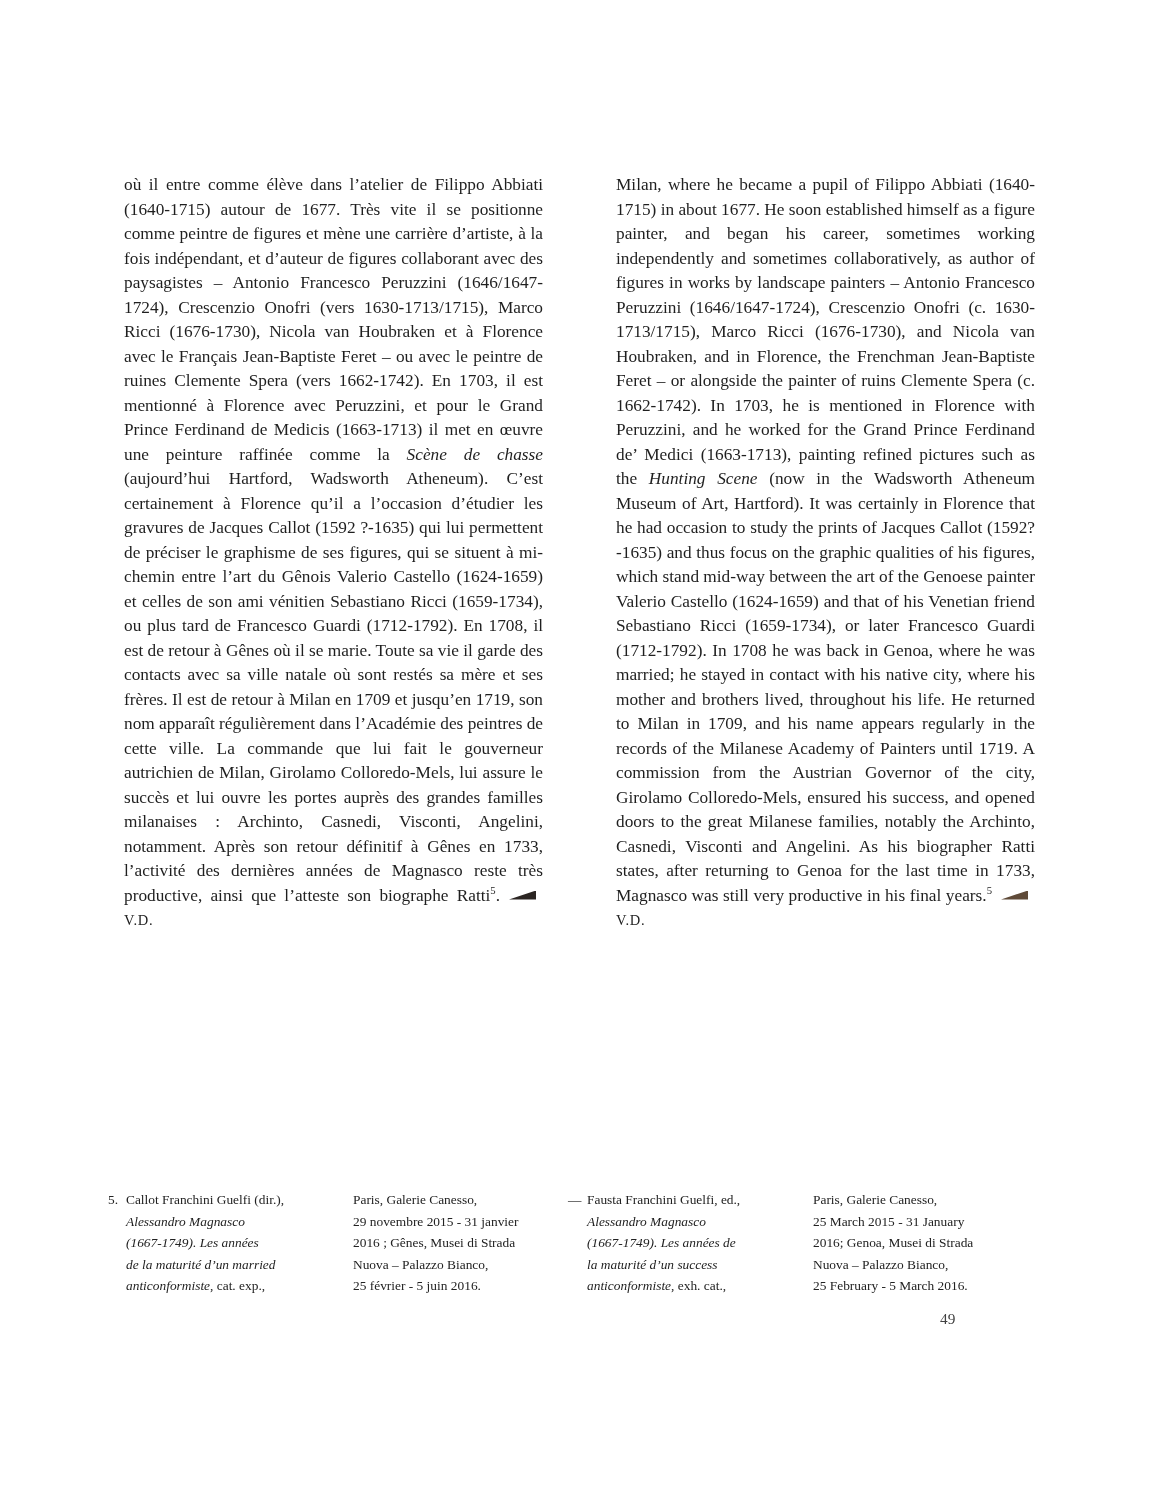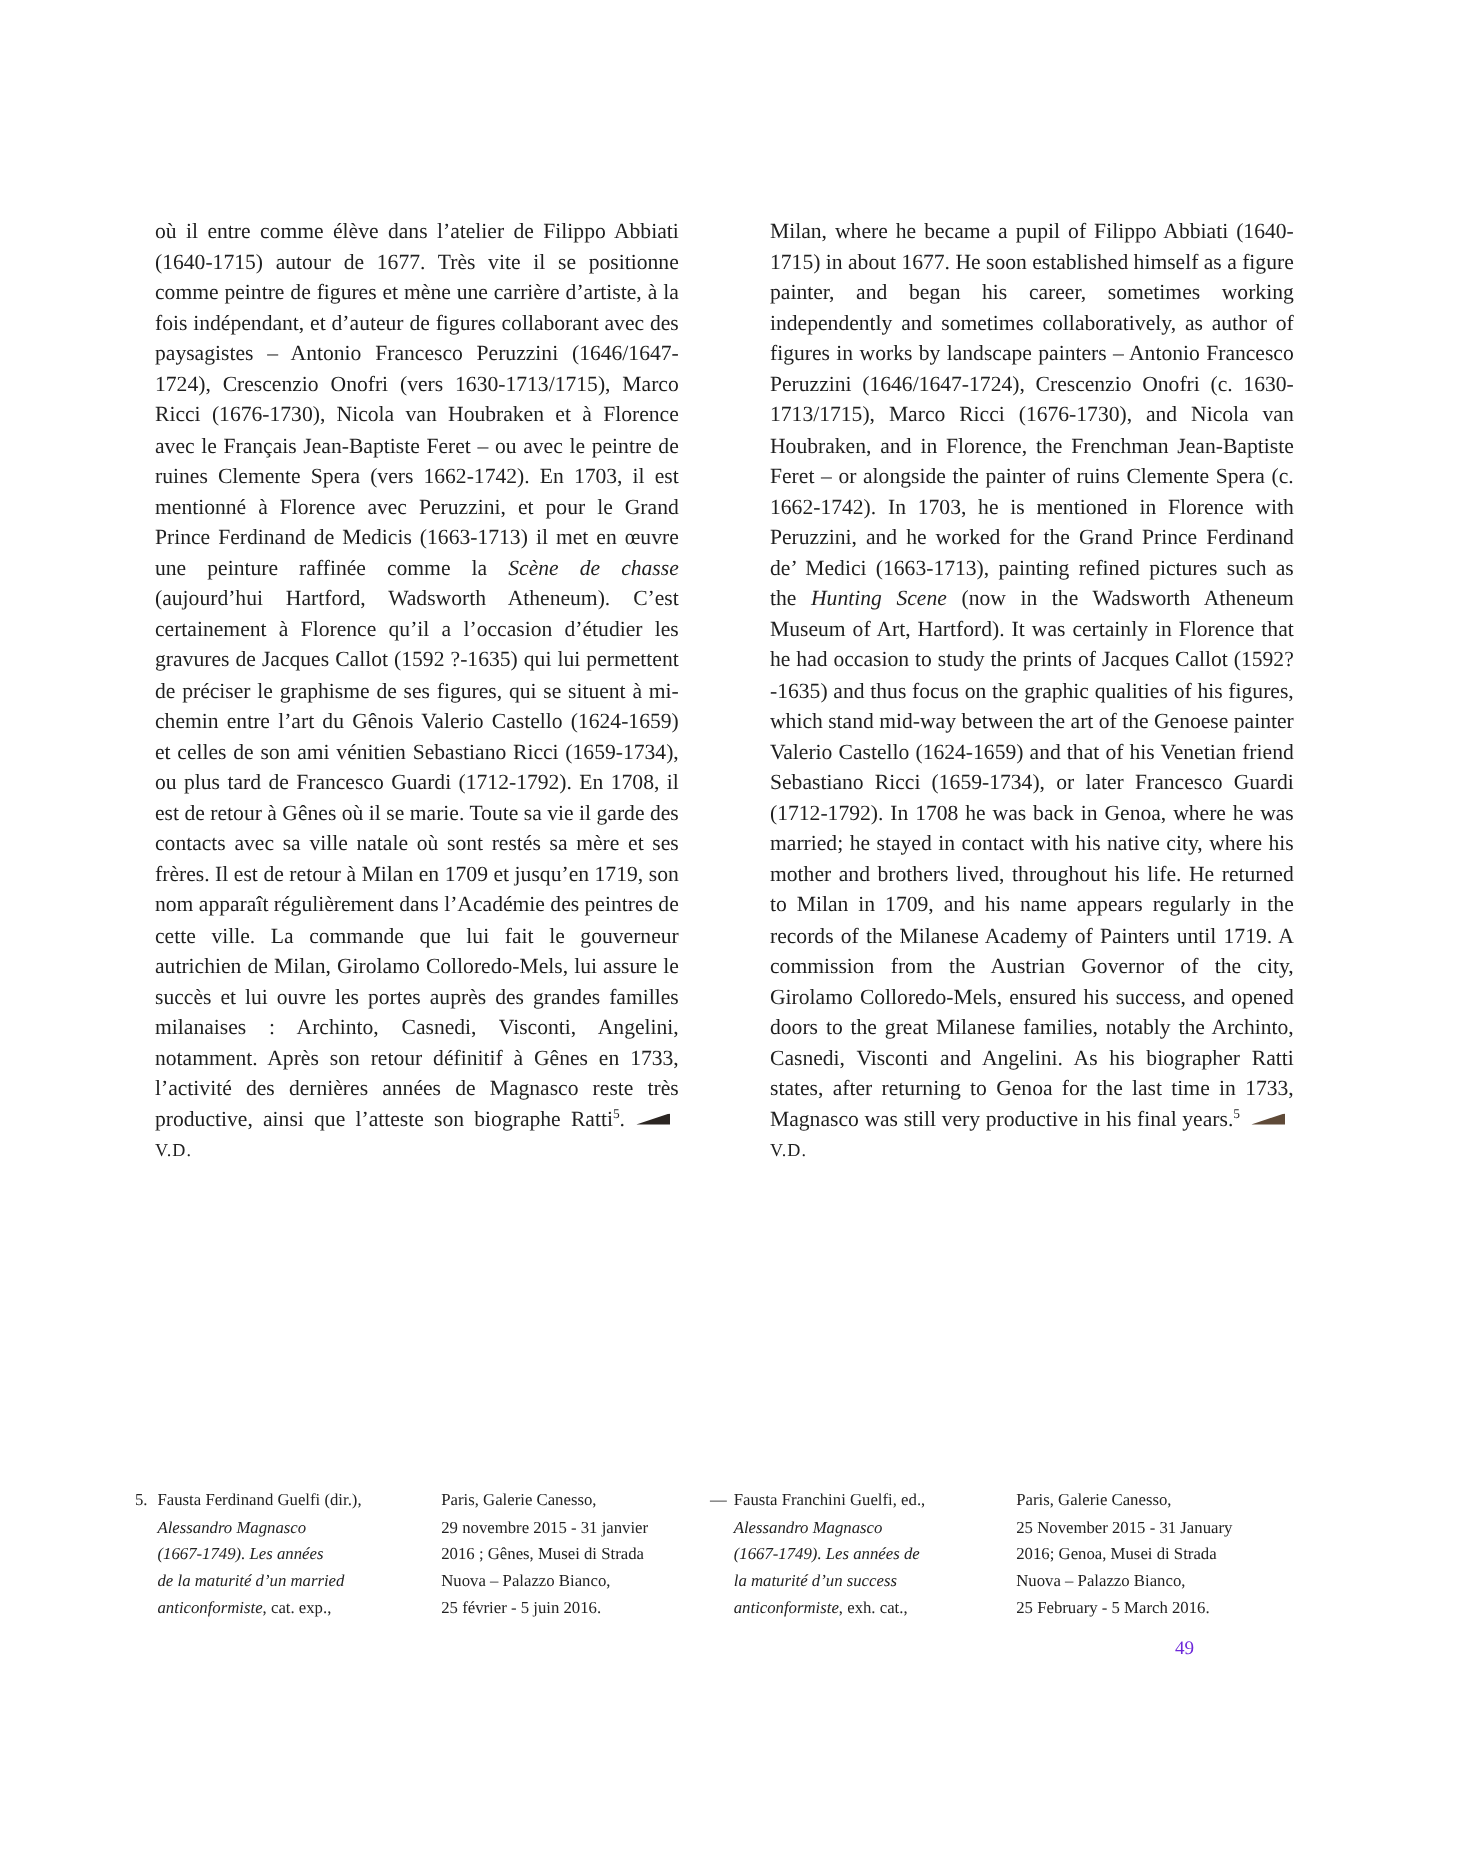--- a/index.html
+++ b/index.html
@@ -40,49 +40,49 @@
   .fn-body{flex:1;}
   .fn1{left:108px;width:210px;}
   .fn1 .fn-marker{width:18px;}
   .fn2{left:353px;width:205px;}
   .fn3{left:568px;width:215px;}
   .fn3 .fn-marker{width:19px;}
   .fn4{left:813px;width:215px;}
 
   .page-number{
     position:absolute;left:940px;top:1310px;
-    font-size:15.3px;color:#6d28d9;
+    font-size:15.3px;color:#404040;
   }
 </style>
 </head>
 <body>
 
 <div class="page">
 
   <div class="col col-french" lang="fr"><span>où il entre comme élève dans l’atelier de Filippo Abbiati (1640-1715) autour de 1677. Très vite il se positionne comme peintre de figures et mène une carrière d’artiste, à la fois indépendant, et d’auteur de figures collaborant avec des paysagistes – Antonio Francesco Peruzzini (1646/1647-1724), Crescenzio Onofri (vers 1630-1713/1715), Marco Ricci (1676-1730), Nicola van Houbraken et à Florence avec le Français Jean-Baptiste Feret – ou avec le peintre de ruines Clemente Spera (vers 1662-1742). En 1703, il est mentionné à Florence avec Peruzzini, et pour le Grand Prince Ferdinand de Medicis (1663-1713) il met en œuvre une peinture raffinée comme la </span><span class="it">Scène de chasse</span><span> (aujourd’hui Hartford, Wadsworth Atheneum). C’est certainement à Florence qu’il a l’occasion d’étudier les gravures de Jacques Callot (1592 ?-1635) qui lui permettent de préciser le graphisme de ses figures, qui se situent à mi-chemin entre l’art du Gênois Valerio Castello (1624-1659) et celles de son ami vénitien Sebastiano Ricci (1659-1734), ou plus tard de Francesco Guardi (1712-1792). En 1708, il est de retour à Gênes où il se marie. Toute sa vie il garde des contacts avec sa ville natale où sont restés sa mère et ses frères. Il est de retour à Milan en 1709 et jusqu’en 1719, son nom apparaît régulièrement dans l’Académie des peintres de cette ville. La commande que lui fait le gouverneur autrichien de Milan, Girolamo Colloredo-Mels, lui assure le succès et lui ouvre les portes auprès des grandes familles milanaises : Archinto, Casnedi, Visconti, Angelini, notamment. Après son retour définitif à Gênes en 1733, l’activité des dernières années de Magnasco reste très productive, ainsi que l’atteste son biographe Ratti</span><sup>5</sup><span>.</span><span class="tri" style="background: rgb(43, 37, 34);"></span><span class="sc">V.D.</span></div>
 
   <div class="col col-english" lang="en"><span>Milan, where he became a pupil of Filippo Abbiati (1640-1715) in about 1677. He soon established himself as a figure painter, and began his career, sometimes working independently and sometimes collaboratively, as author of figures in works by landscape painters – Antonio Francesco Peruzzini (1646/1647-1724), Crescenzio Onofri (c. 1630-1713/1715), Marco Ricci (1676-1730), and Nicola van Houbraken, and in Florence, the Frenchman Jean-Baptiste Feret – or alongside the painter of ruins Clemente Spera (c. 1662-1742). In 1703, he is mentioned in Florence with Peruzzini, and he worked for the Grand Prince Ferdinand de’ Medici (1663-1713), painting refined pictures such as the </span><span class="it">Hunting Scene</span><span> (now in the Wadsworth Atheneum Museum of Art, Hartford). It was certainly in Florence that he had occasion to study the prints of Jacques Callot (1592?-1635) and thus focus on the graphic qualities of his figures, which stand mid-way between the art of the Genoese painter Valerio Castello (1624-1659) and that of his Venetian friend Sebastiano Ricci (1659-1734), or later Francesco Guardi (1712-1792). In 1708 he was back in Genoa, where he was married; he stayed in contact with his native city, where his mother and brothers lived, throughout his life. He returned to Milan in 1709, and his name appears regularly in the records of the Milanese Academy of Painters until 1719. A commission from the Austrian Governor of the city, Girolamo Colloredo-Mels, ensured his success, and opened doors to the great Milanese families, notably the Archinto, Casnedi, Visconti and Angelini. As his biographer Ratti states, after returning to Genoa for the last time in 1733, Magnasco was still very productive in his final years.</span><sup>5</sup><span class="tri" style="background: rgb(95, 74, 56);"></span><span class="sc">V.D.</span></div>
 
   <div class="footnotes">
 
     <div class="fn fn1">
       <span class="fn-marker">5.</span>
-      <div class="fn-body"><span>Fausta Ferdinand Guelfi (dir.),</span><br><span class="it">Alessandro Magnasco</span><br><span class="it">(1667-1749). Les années</span><br><span class="it">de la maturité d’un married</span><br><span class="it">anticonformiste</span><span>, cat. exp.,</span></div>
+      <div class="fn-body"><span>Callot Franchini Guelfi (dir.),</span><br><span class="it">Alessandro Magnasco</span><br><span class="it">(1667-1749). Les années</span><br><span class="it">de la maturité d’un married</span><br><span class="it">anticonformiste</span><span>, cat. exp.,</span></div>
     </div>
 
     <div class="fn fn2">
       <div class="fn-body"><span>Paris, Galerie Canesso,</span><br><span>29 novembre 2015 - 31 janvier</span><br><span>2016 ; Gênes, Musei di Strada</span><br><span>Nuova – Palazzo Bianco,</span><br><span>25 février - 5 juin 2016.</span></div>
     </div>
 
     <div class="fn fn3">
       <span class="fn-marker">—</span>
       <div class="fn-body"><span>Fausta Franchini Guelfi, ed.,</span><br><span class="it">Alessandro Magnasco</span><br><span class="it">(1667-1749). Les années de</span><br><span class="it">la maturité d’un success</span><br><span class="it">anticonformiste</span><span>, exh. cat.,</span></div>
     </div>
 
     <div class="fn fn4">
-      <div class="fn-body"><span>Paris, Galerie Canesso,</span><br><span>25 November 2015 - 31 January</span><br><span>2016; Genoa, Musei di Strada</span><br><span>Nuova – Palazzo Bianco,</span><br><span>25 February - 5 March 2016.</span></div>
+      <div class="fn-body"><span>Paris, Galerie Canesso,</span><br><span>25 March 2015 - 31 January</span><br><span>2016; Genoa, Musei di Strada</span><br><span>Nuova – Palazzo Bianco,</span><br><span>25 February - 5 March 2016.</span></div>
     </div>
 
   </div>
 
   <div class="page-number">49</div>
 
 </div>
 
 </body></html>

